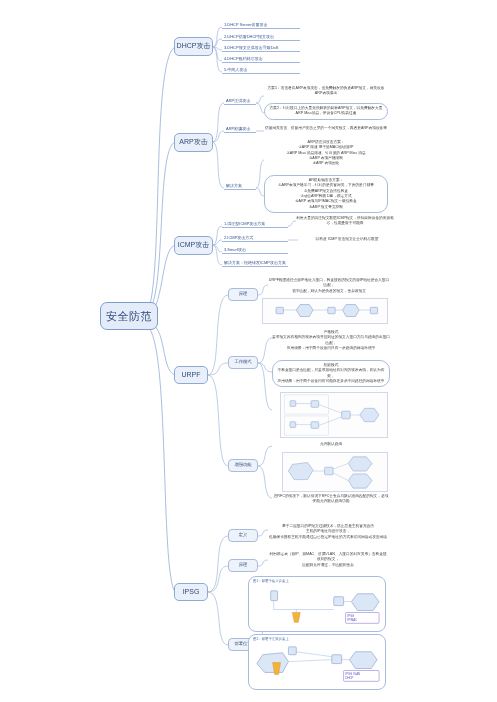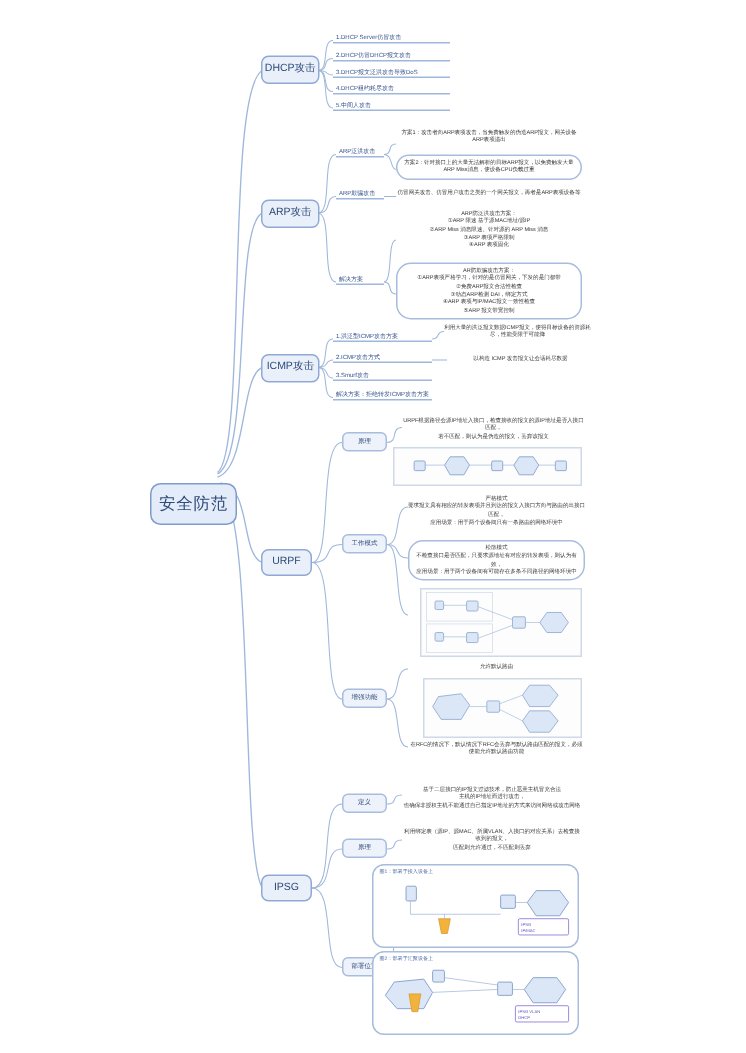--- a/index.html
+++ b/index.html
@@ -6,21 +6,21 @@
   body{width:497px;height:702px;position:relative;overflow:hidden;
        font-family:"Liberation Sans","DejaVu Sans",sans-serif;color:#333;}
   #canvas{position:absolute;left:0;top:0;width:497px;height:702px;}
   svg.links{position:absolute;left:0;top:0;width:497px;height:702px;pointer-events:none;}
 
   .node{position:absolute;box-sizing:border-box;background:#eaf0fa;
         border:1px solid #8fa9d4;border-radius:6px;color:#2e4a78;
         display:flex;align-items:center;justify-content:center;
         text-align:center;line-height:1.15;}
   .node.root{background:#e4ecf9;border:1.5px solid #7d9ccb;border-radius:7px;
-             font-size:11px;letter-spacing:.5px;margin-top:20px;}
+             font-size:11px;letter-spacing:.5px;}
   .node.l1{font-size:7px;border-radius:5px;}
   .node.l2{font-size:4.3px;border-radius:4px;background:#eef3fb;border-color:#a8bcdd;}
 
   
   .leaf{position:absolute;box-sizing:border-box;font-size:4px;color:#33518a;
         line-height:1.25;padding:0 2px 1px 2px;
         border-bottom:.8px solid #9fb7dc;white-space:nowrap;}
 
   
   .bubble{position:absolute;box-sizing:border-box;font-size:3.7px;color:#3a3a3a;

